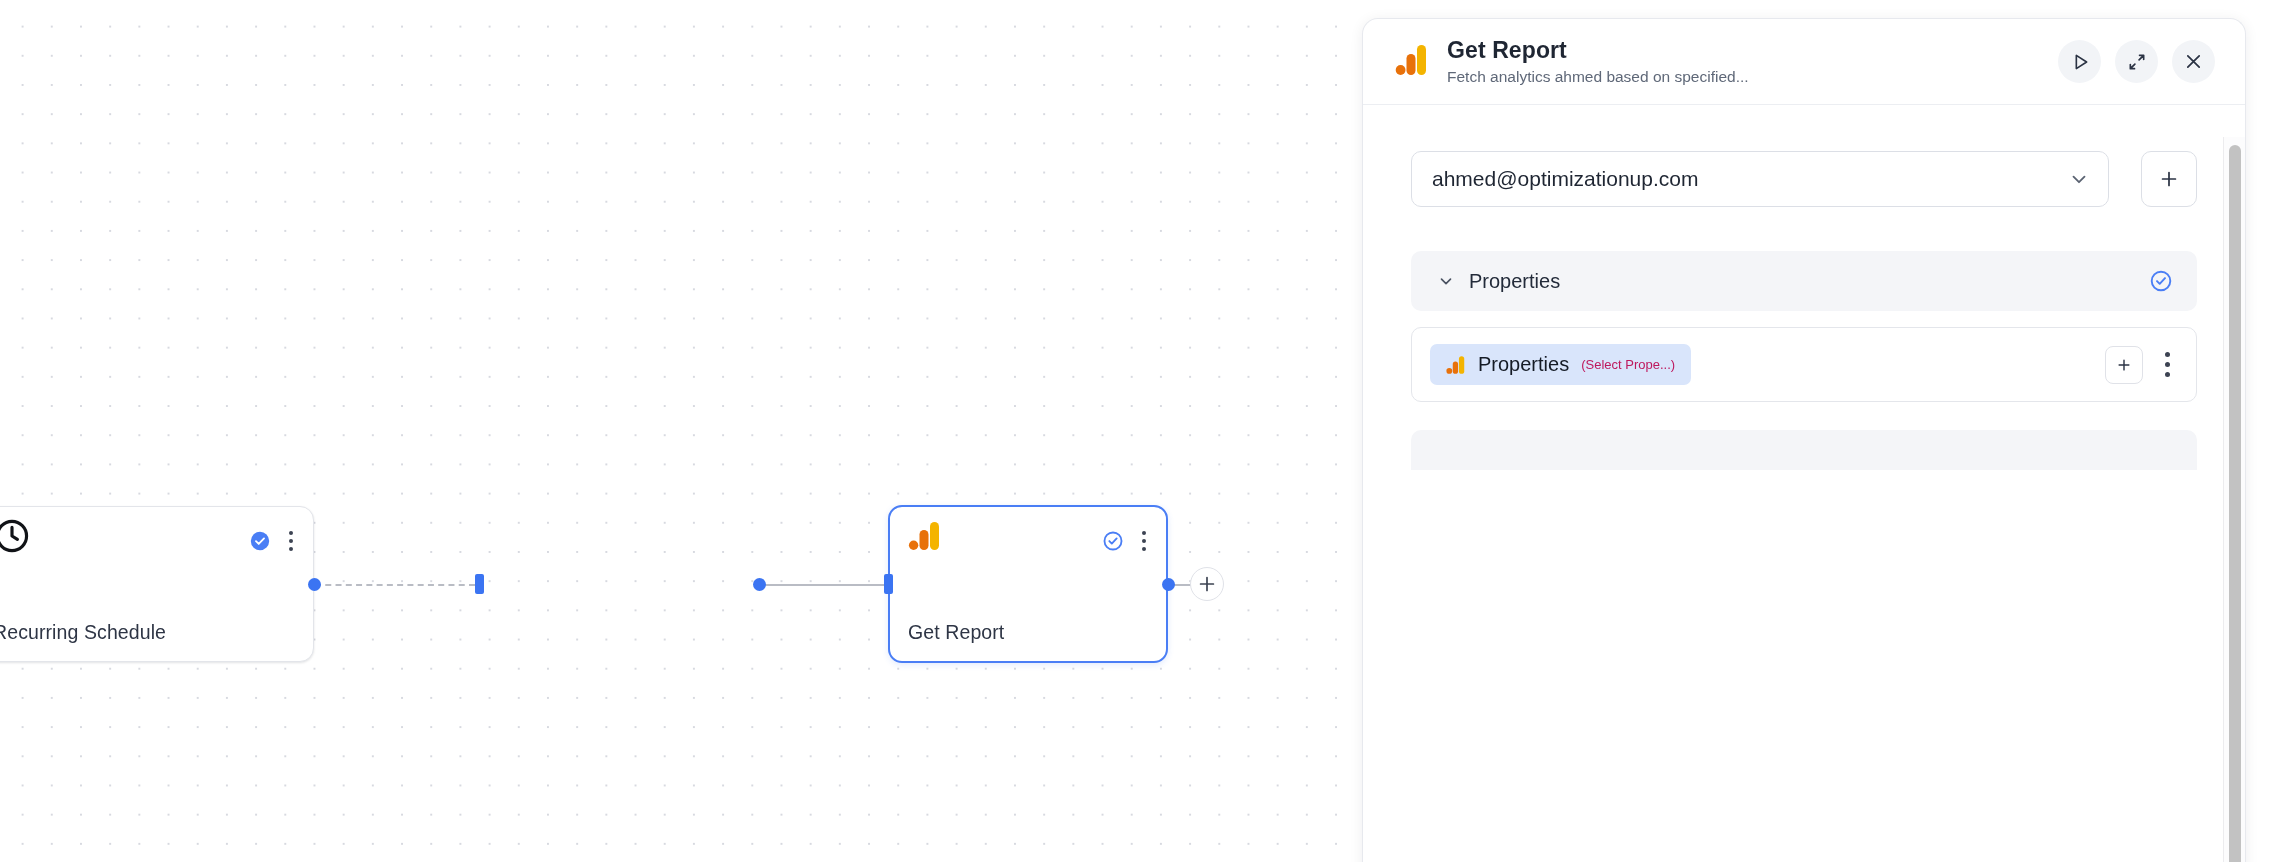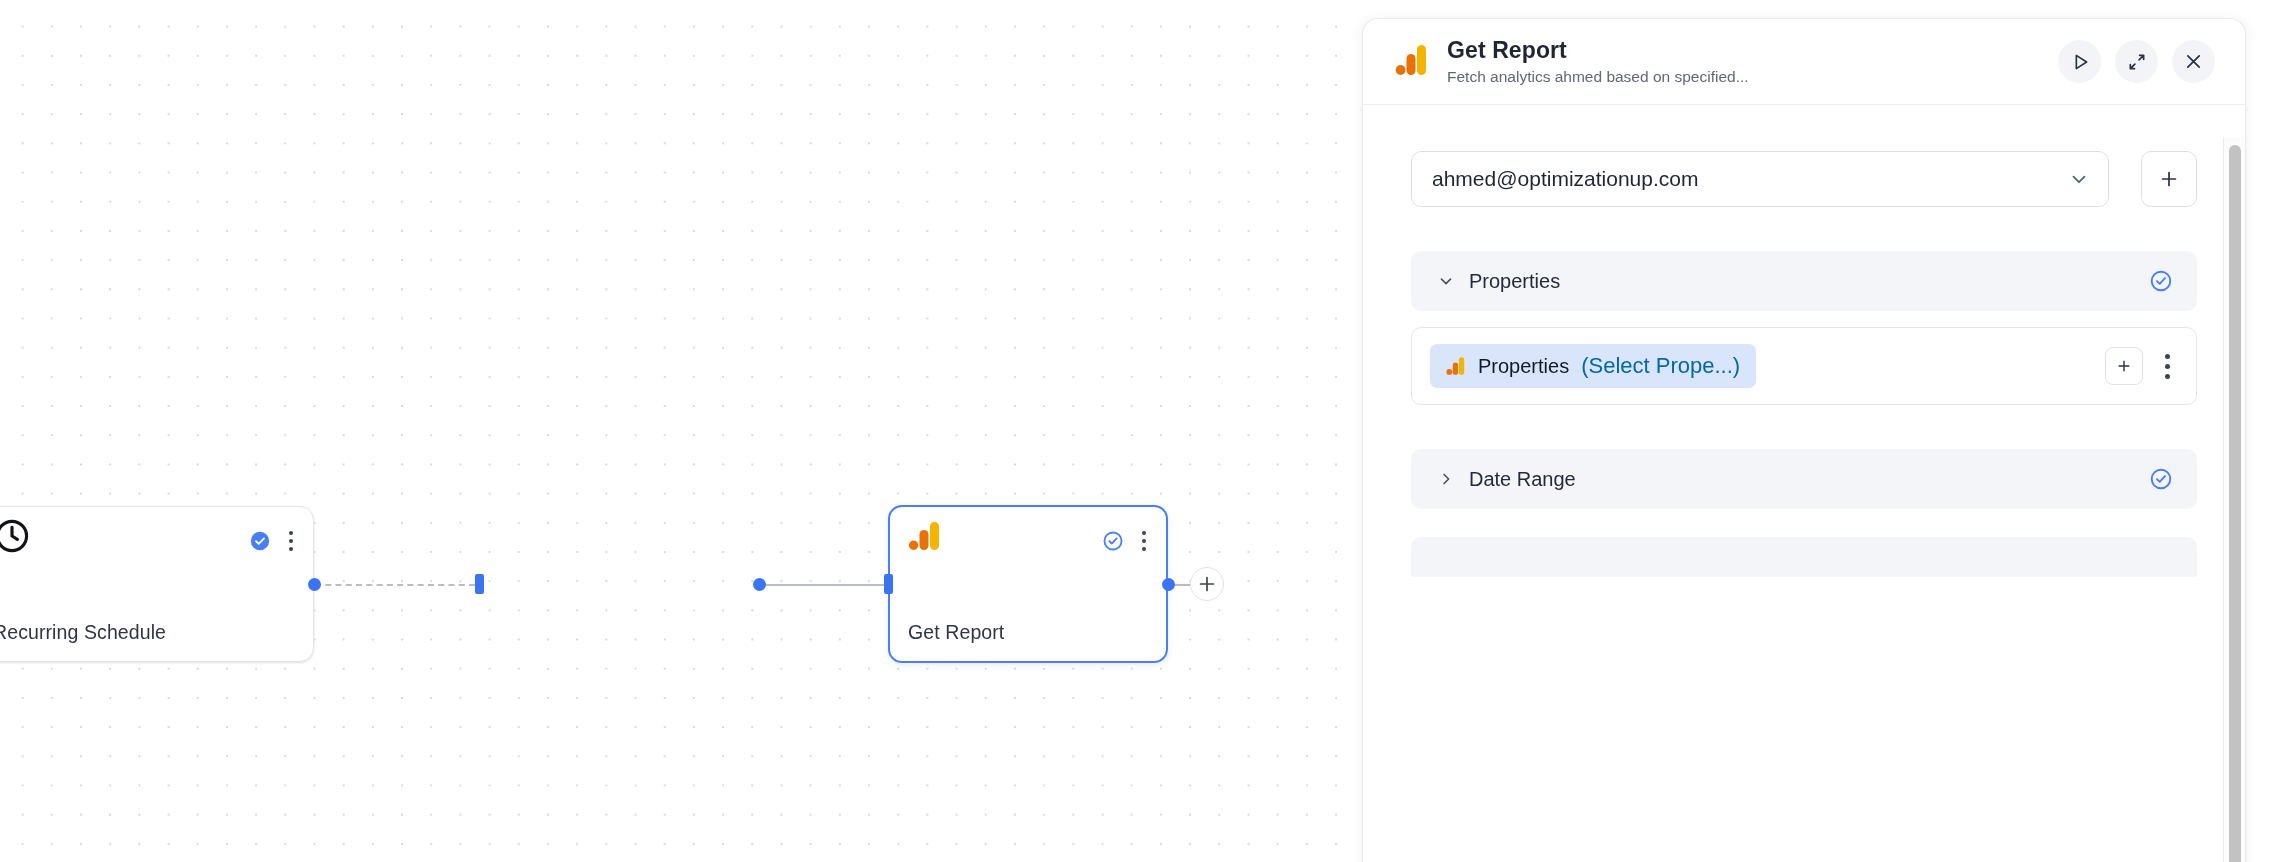--- a/index.html
+++ b/index.html
@@ -145,21 +145,21 @@
     border: 1px solid #e4e6eb; border-radius: 10px;
     padding: 16px 18px;
     display: flex; align-items: center; gap: 14px;
   }
   .chip {
     display: inline-flex; align-items: center; gap: 12px;
     background: #d9e5fb; border-radius: 7px;
     padding: 9px 16px;
   }
   .chip-name { font-size: 20px; color: #151b26; }
-  .chip-hint { font-size: 22px; color: #0369a1; }
+  .chip-hint { font-size: 13px; color: #be185d; }
   .chip-plus {
     margin-left: auto;
     width: 38px; height: 38px;
     border: 1px solid #e0e2e8; border-radius: 8px; background: #fff;
     display: flex; align-items: center; justify-content: center;
     color: #2b3344; cursor: pointer;
   }
   .panel-kebab { display: flex; flex-direction: column; gap: 5px; padding: 6px 8px; cursor: pointer; }
   .panel-kebab i { width: 5px; height: 5px; border-radius: 50%; background: #3c4352; display: block; }
 
@@ -344,36 +344,20 @@
             </svg>
           </button>
           <span class="panel-kebab">
               <i></i>
               <i></i>
               <i></i>
             </span>
         </div>
       </div>
 
-      <div class="acc-section" style="margin-top:44px;">
-        <div class="acc-header">
-          <span class="acc-caret">
-            <svg width="18" height="18" viewBox="0 0 24 24" fill="none" stroke="#4a5262" stroke-width="2.2" stroke-linecap="round" stroke-linejoin="round">
-              <path d="M9.5 6l6 6-6 6"></path>
-            </svg>
-          </span>
-          <span class="acc-title">Date Range</span>
-          <span class="acc-check">
-            <svg width="24" height="24" viewBox="0 0 24 24" fill="none">
-              <circle cx="12" cy="12" r="9.3" stroke="#4a7ef5" stroke-width="1.9"></circle>
-              <path d="M8 12.1l2.7 2.7 5.3-5.7" stroke="#4a7ef5" stroke-width="1.9" stroke-linecap="round" stroke-linejoin="round"></path>
-            </svg>
-          </span>
-        </div>
-      </div>
 
       <div class="acc-stub" style="margin-top:28px;"></div>
 
     </div>
 
     <div class="scrollbar-track">
       <div class="scrollbar-thumb"></div>
     </div>
   </div>
 

